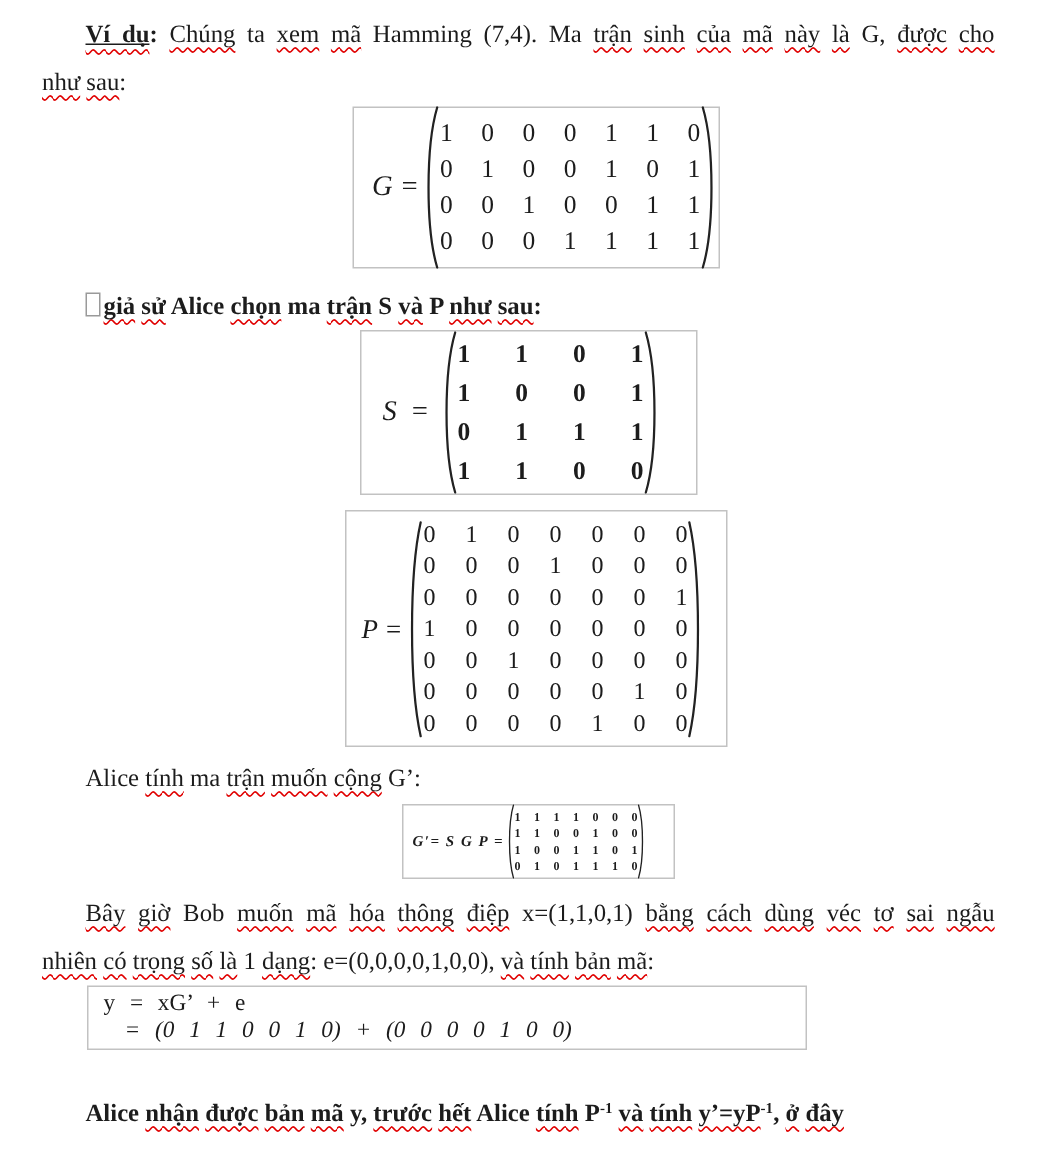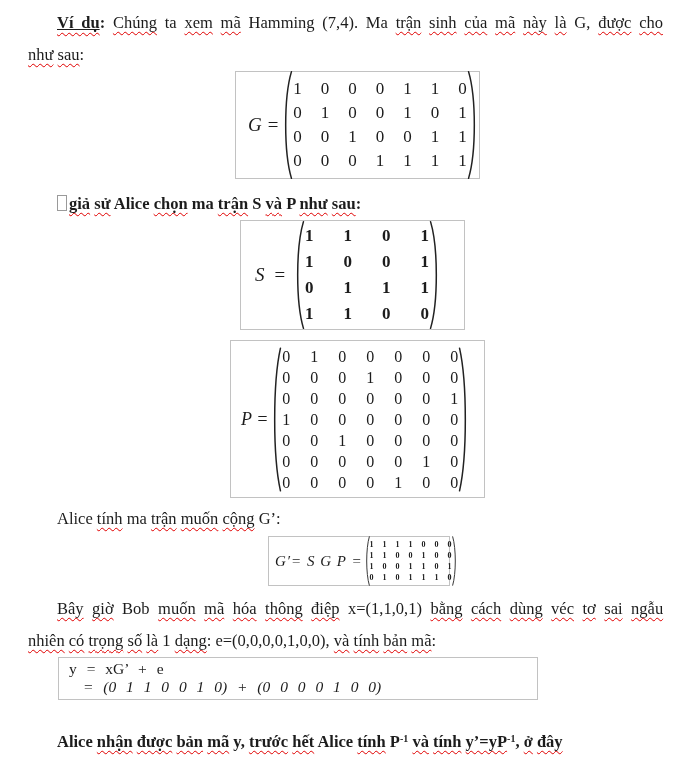--- a/index.html
+++ b/index.html
@@ -39,21 +39,21 @@
   #gbox{width:245px;height:108px;margin:0 0 0 207px;padding-left:12px;}
   #gbox .mlabel{font-size:19px;padding-right:3px;}
   #gbox .grid{font-size:17px;line-height:24px;column-gap:19px;}
   #sbox{width:225px;height:110px;margin:1px 0 0 212px;padding-left:14px;}
   #sbox .mlabel{font-size:19px;padding-right:6px;letter-spacing:2px;}
   #sbox .grid{font-size:17px;line-height:26px;column-gap:30px;font-weight:600;}
   #pbox{width:255px;height:158px;margin:10px 0 0 202px;padding-left:10px;}
   #pbox .mlabel{font-size:18px;padding-right:3px;}
   #pbox .grid{font-size:16px;line-height:21px;column-gap:20px;}
   #gpbox{width:182px;height:50px;margin:3px 0 0 240px;padding-left:6px;}
-  #gpbox .mlabel{font-size:15px;padding-right:2px;letter-spacing:1px;font-weight:400;}
+  #gpbox .mlabel{font-size:10px;padding-right:2px;letter-spacing:1px;font-weight:700;}
   #gpbox .grid{font-size:8px;line-height:11px;column-gap:9px;font-weight:600;}
   #gpbox .paren{width:5px;}
   
   #ybox{width:480px;margin:0 0 0 30px;padding:2px 0 3px 10px;
         font-size:15.5px;line-height:18px;word-spacing:6px;}
   #ybox .yline{white-space:pre;}
   #ybox .cont{padding-left:14px;font-style:italic;}
   #p2{margin-top:10px;}
   #p3{margin-top:7px;}
   #p4l1{margin-top:7px;}

